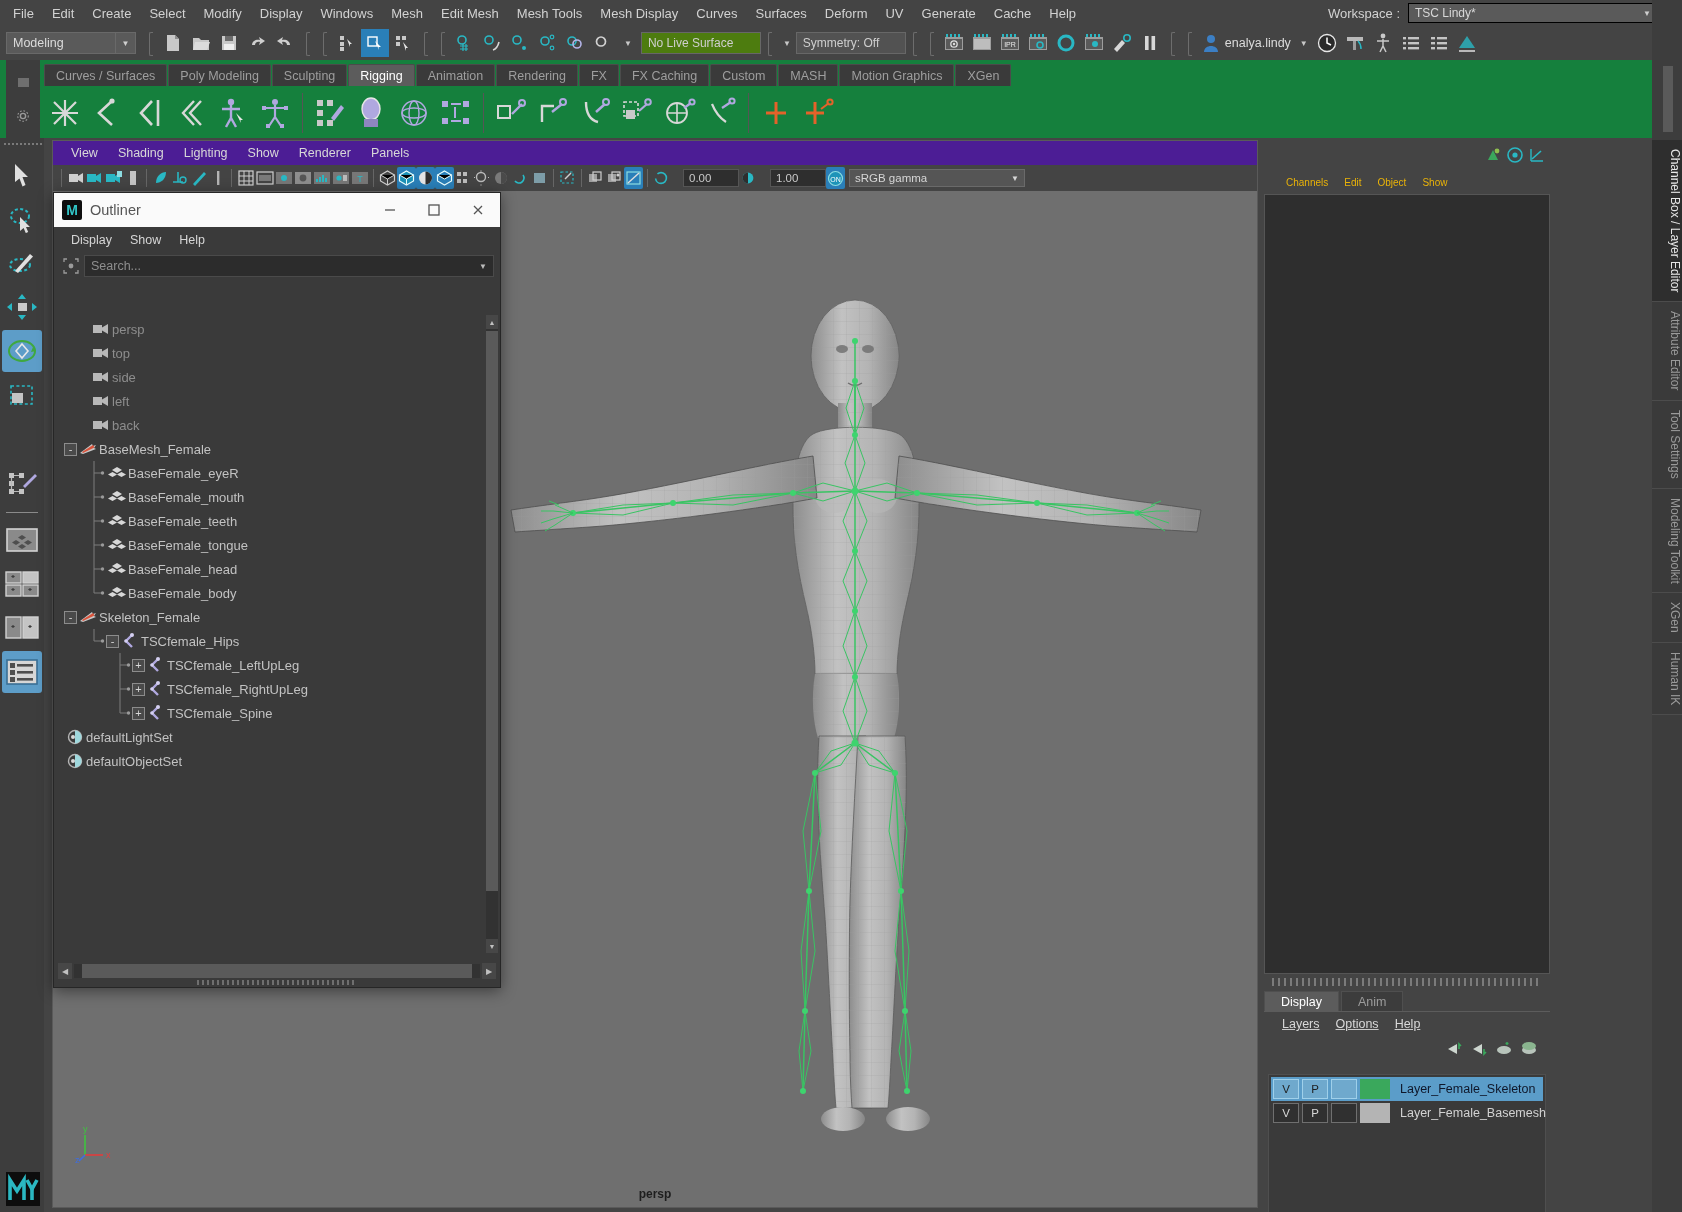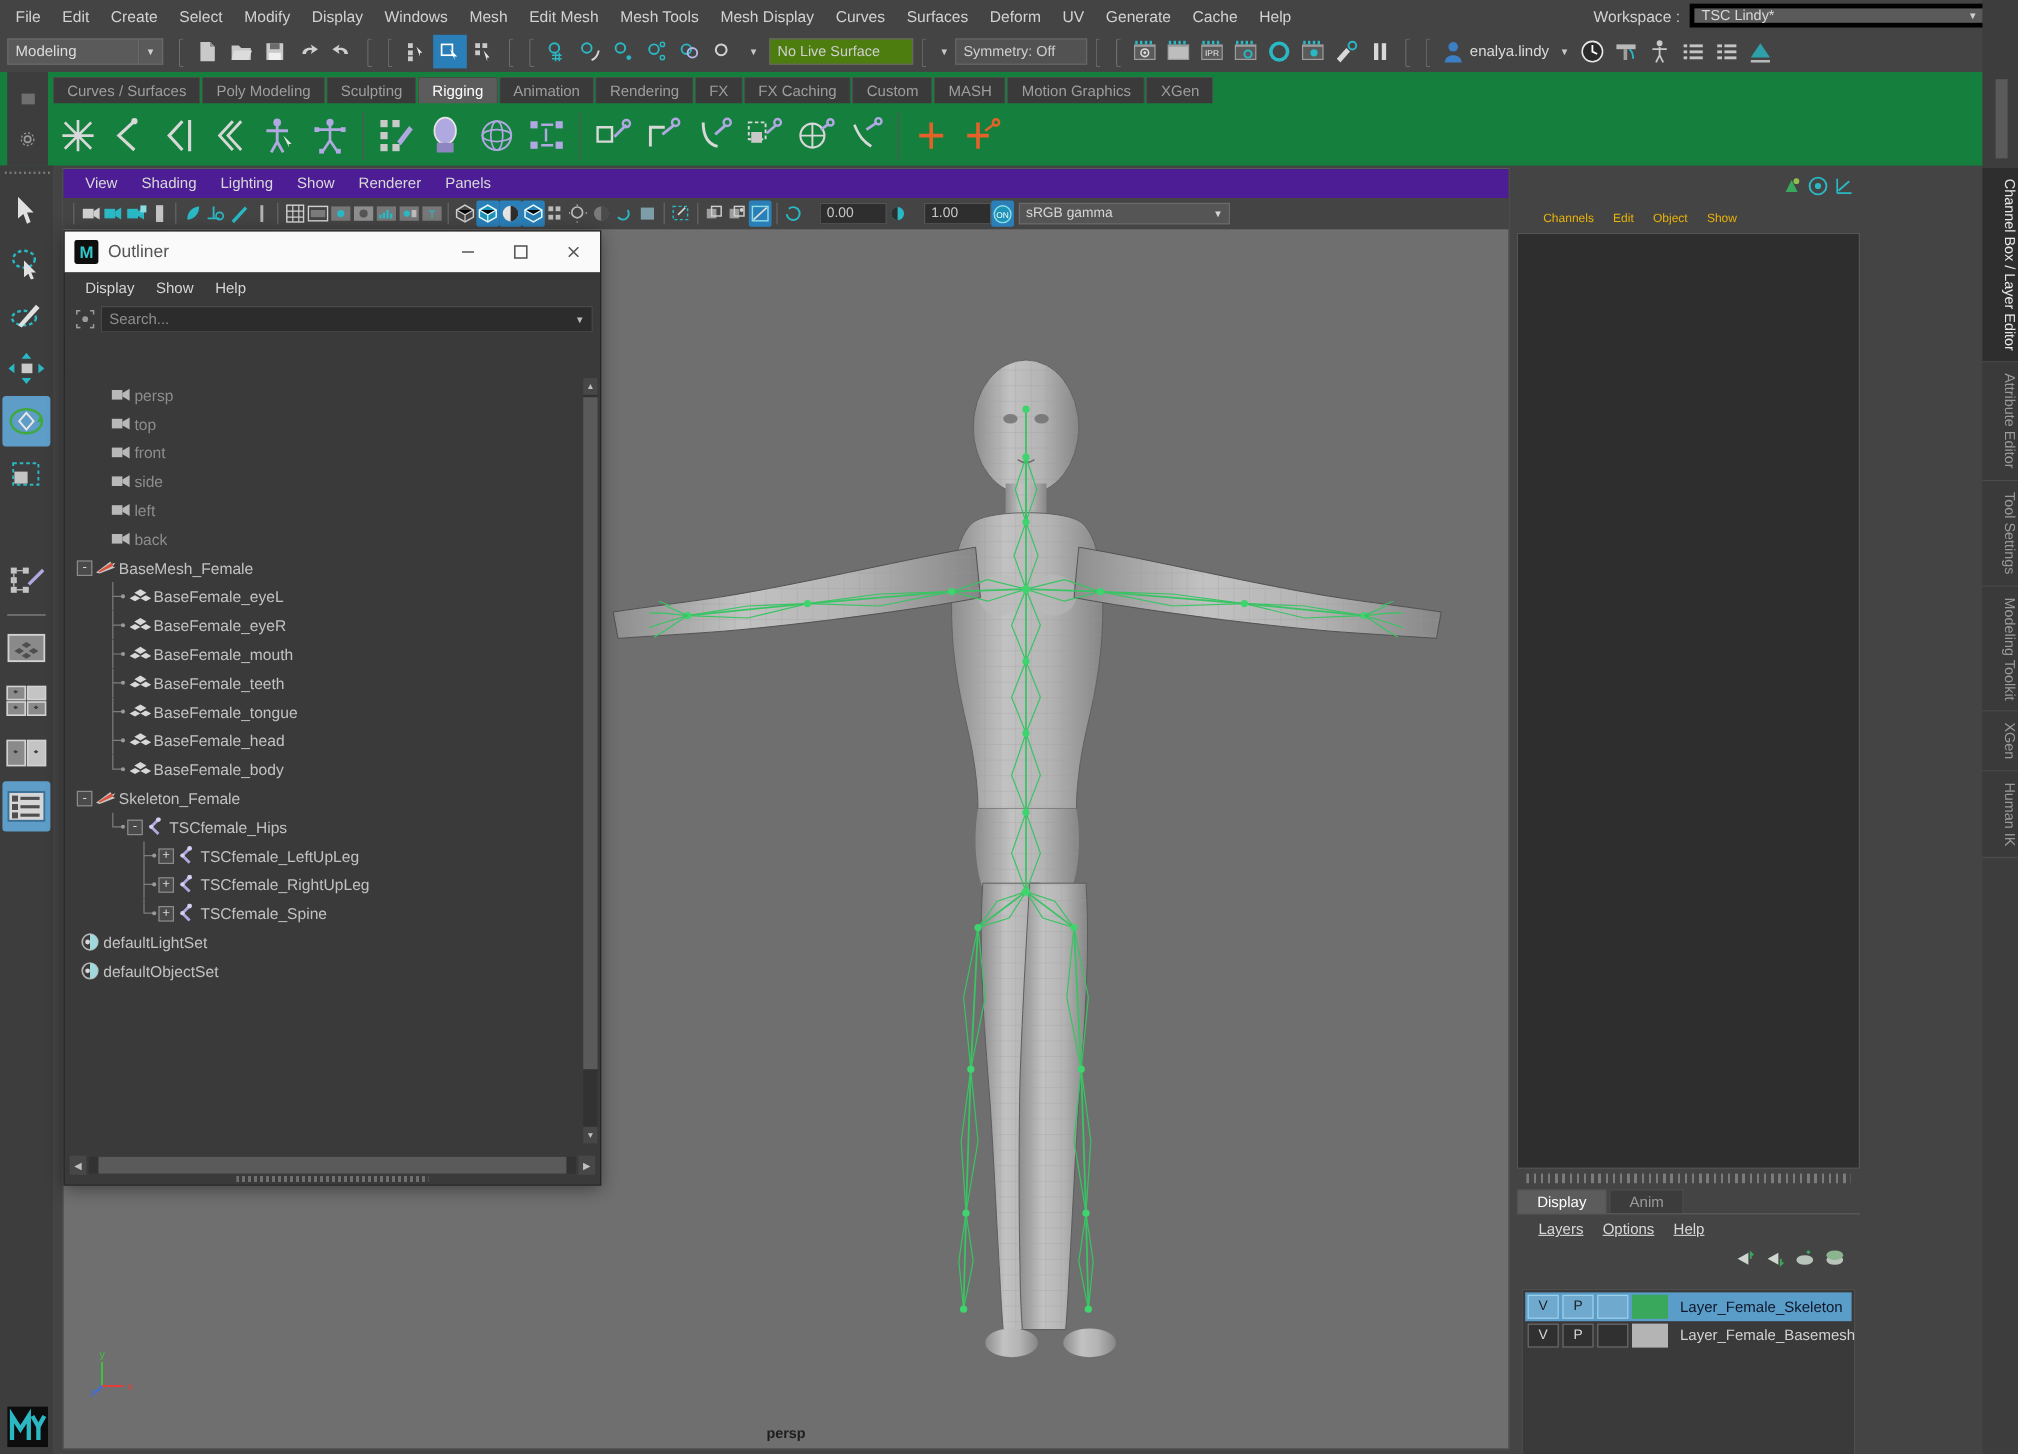--- a/index.html
+++ b/index.html
@@ -15,21 +15,21 @@
 
   
   .menubar {
     position:absolute; top:0; left:0; width:1682px; height:26px;
     background:#444444; display:flex; align-items:center; padding-left:4px;
   }
   .menubar .mi { padding:3px 9px; color:#d2d2d2; font-size:13px; white-space:nowrap; }
   .ws-wrap { position:absolute; right:24px; top:3px; display:flex; align-items:center; }
   .ws-label { color:#d2d2d2; font-size:13px; margin-right:8px; }
   .ws-combo {
-    width:250px; height:20px; background:#5a5a5a; border:4px solid #000000;
+    width:250px; height:20px; background:#5a5a5a; border:1px solid #000000;
     color:#d8d8d8; font-size:12px; padding:1px 6px; display:flex; align-items:center;
     justify-content:space-between;
   }
   .ws-combo .arr { font-size:8px; color:#cfcfcf; }
   .hamb { position:absolute; right:4px; top:4px; width:14px; height:18px;
     display:flex; flex-direction:column; justify-content:center; gap:2px; }
   .hamb i { display:block; height:2px; background:#aaa; }
 
   
   .statusbar {
@@ -1264,81 +1264,52 @@
           <span class="lbl">top</span>
         </div>
         <div class="ol-row dim">
           <span style="width: 36px; flex: 0 0 auto;"></span>
           <span class="ol-icon">
             <svg width="16" height="12" viewBox="0 0 16 12">
               <rect x="0" y="2" width="9" height="8" fill="#b8b8b8"></rect>
               <path d="M9 4.5L15 1v10L9 7.5z" fill="#b8b8b8"></path>
             </svg>
           </span>
-          <span class="lbl">front</span>
+          <span class="lbl">side</span>
         </div>
         <div class="ol-row dim">
           <span style="width: 36px; flex: 0 0 auto;"></span>
           <span class="ol-icon">
             <svg width="16" height="12" viewBox="0 0 16 12">
               <rect x="0" y="2" width="9" height="8" fill="#b8b8b8"></rect>
               <path d="M9 4.5L15 1v10L9 7.5z" fill="#b8b8b8"></path>
             </svg>
           </span>
-          <span class="lbl">side</span>
+          <span class="lbl">left</span>
         </div>
         <div class="ol-row dim">
           <span style="width: 36px; flex: 0 0 auto;"></span>
           <span class="ol-icon">
             <svg width="16" height="12" viewBox="0 0 16 12">
               <rect x="0" y="2" width="9" height="8" fill="#b8b8b8"></rect>
               <path d="M9 4.5L15 1v10L9 7.5z" fill="#b8b8b8"></path>
             </svg>
           </span>
-          <span class="lbl">left</span>
-        </div>
-        <div class="ol-row dim">
-          <span style="width: 36px; flex: 0 0 auto;"></span>
-          <span class="ol-icon">
-            <svg width="16" height="12" viewBox="0 0 16 12">
-              <rect x="0" y="2" width="9" height="8" fill="#b8b8b8"></rect>
-              <path d="M9 4.5L15 1v10L9 7.5z" fill="#b8b8b8"></path>
-            </svg>
-          </span>
           <span class="lbl">back</span>
         </div>
         <div class="ol-row">
           <span style="width: 10px; flex: 0 0 auto;"></span>
           <span class="ol-exp">-</span>
           <span class="ol-icon">
             <svg width="18" height="14" viewBox="0 0 18 14">
               <path d="M1 11L13 2l1 2 3-1-2 3 2 1-13 5z" fill="#c8c8c8"></path>
               <path d="M3 10L14 3l1.5 2.5L4 11z" fill="#d9543c"></path>
             </svg>
           </span>
           <span class="lbl">BaseMesh_Female</span>
-        </div>
-        <div class="ol-row">
-          <span style="width: 36px; flex: 0 0 auto;"></span>
-          <span style="width: 16px; flex: 0 0 auto; position: relative; height: 24px;">
-            <svg width="16" height="24" viewBox="0 0 16 24">
-              <path d="M4 0v24M4 12h8" stroke="#7d7d7d" stroke-width="1" fill="none"></path>
-              <circle cx="12.5" cy="12" r="1.7" fill="#9a9a9a"></circle>
-            </svg>
-          </span>
-          <span class="ol-icon">
-            <svg width="18" height="14" viewBox="0 0 18 14">
-              <g fill="#d8d8d8">
-                <path d="M9 1l5 3-5 3-5-3z"></path>
-                <path d="M4.5 6L9 8.6 4.5 11 0 8.6z"></path>
-                <path d="M13.5 6L18 8.6 13.5 11 9 8.6z"></path>
-              </g>
-            </svg>
-          </span>
-          <span class="lbl">BaseFemale_eyeL</span>
         </div>
         <div class="ol-row">
           <span style="width: 36px; flex: 0 0 auto;"></span>
           <span style="width: 16px; flex: 0 0 auto; position: relative; height: 24px;">
             <svg width="16" height="24" viewBox="0 0 16 24">
               <path d="M4 0v24M4 12h8" stroke="#7d7d7d" stroke-width="1" fill="none"></path>
               <circle cx="12.5" cy="12" r="1.7" fill="#9a9a9a"></circle>
             </svg>
           </span>
           <span class="ol-icon">

